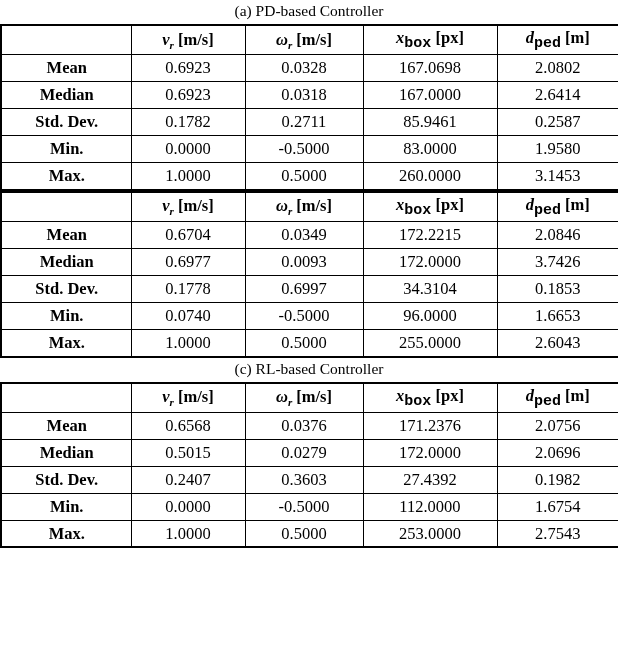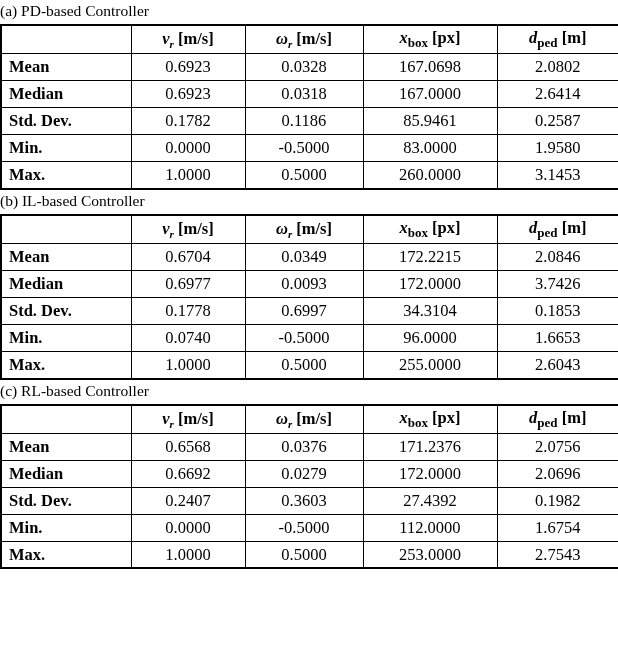--- a/index.html
+++ b/index.html
@@ -17,21 +17,21 @@
   .page {
     width: 618px;
     height: 650px;
     position: relative;
     box-sizing: border-box;
   }
   .block {
     width: 618px;
   }
   .caption {
-    text-align: left;
+    text-align: center;
     font-family: "Liberation Serif", serif;
     font-size: 15.5px;
     line-height: 20px;
     padding: 1px 0 3px 0;
   }
   table.stats {
     border-collapse: collapse;
     table-layout: fixed;
     width: 618px;
     font-family: "Liberation Serif", serif;
@@ -45,44 +45,45 @@
     height: 27px;
     box-sizing: border-box;
     font-weight: normal;
   }
   
   table.stats {
     border: 2px solid #000000;
   }
   
   table.stats td.rowlabel {
-    text-align: left;
+    text-align: center;
     font-weight: bold;
     padding-left: 7px;
     width: 130px;
   }
   
   table.stats tr.hdr td.corner {
     border-left: none;
     border-top: none;
     border-right: 1.6px solid #000000;
     background: #ffffff;
   }
   table.stats tr.hdr th {
     font-weight: bold;
     border-top: none;
   }
   .math-var {
     font-family: "Liberation Serif", serif;
     font-style: italic;
   }
   .sub {
-    font-size: 13px;
+    font-size: 15px;
     vertical-align: sub;
     font-style: normal;
+    font-family: Liberation Mono, monospace;
   }
   .sub-italic {
     font-size: 11px;
     vertical-align: sub;
     font-style: italic;
   }
   .unit {
     font-weight: bold;
     font-style: normal;
   }
@@ -134,21 +135,21 @@
         <tr>
           <td class="rowlabel">Median</td>
           <td>0.6923</td>
           <td>0.0318</td>
           <td>167.0000</td>
           <td>2.6414</td>
         </tr>
         <tr>
           <td class="rowlabel">Std. Dev.</td>
           <td>0.1782</td>
-          <td>0.1186</td>
+          <td>0.2711</td>
           <td>85.9461</td>
           <td>0.2587</td>
         </tr>
         <tr>
           <td class="rowlabel">Min.</td>
           <td>0.0000</td>
           <td>-0.5000</td>
           <td>83.0000</td>
           <td>1.9580</td>
         </tr>
@@ -157,21 +158,20 @@
           <td>1.0000</td>
           <td>0.5000</td>
           <td>260.0000</td>
           <td>3.1453</td>
         </tr>
       </tbody>
     </table>
   </div>
 
   <div class="block">
-    <div class="caption">(b) IL-based Controller</div>
     <table class="stats">
       <colgroup>
           <col class="c0">
           <col class="c1">
           <col class="c2">
           <col class="c3">
           <col class="c4">
         </colgroup>
       <tbody>
         <tr class="hdr">
@@ -256,21 +256,21 @@
         </tr>
         <tr>
           <td class="rowlabel">Mean</td>
           <td>0.6568</td>
           <td>0.0376</td>
           <td>171.2376</td>
           <td>2.0756</td>
         </tr>
         <tr>
           <td class="rowlabel">Median</td>
-          <td>0.6692</td>
+          <td>0.5015</td>
           <td>0.0279</td>
           <td>172.0000</td>
           <td>2.0696</td>
         </tr>
         <tr>
           <td class="rowlabel">Std. Dev.</td>
           <td>0.2407</td>
           <td>0.3603</td>
           <td>27.4392</td>
           <td>0.1982</td>

